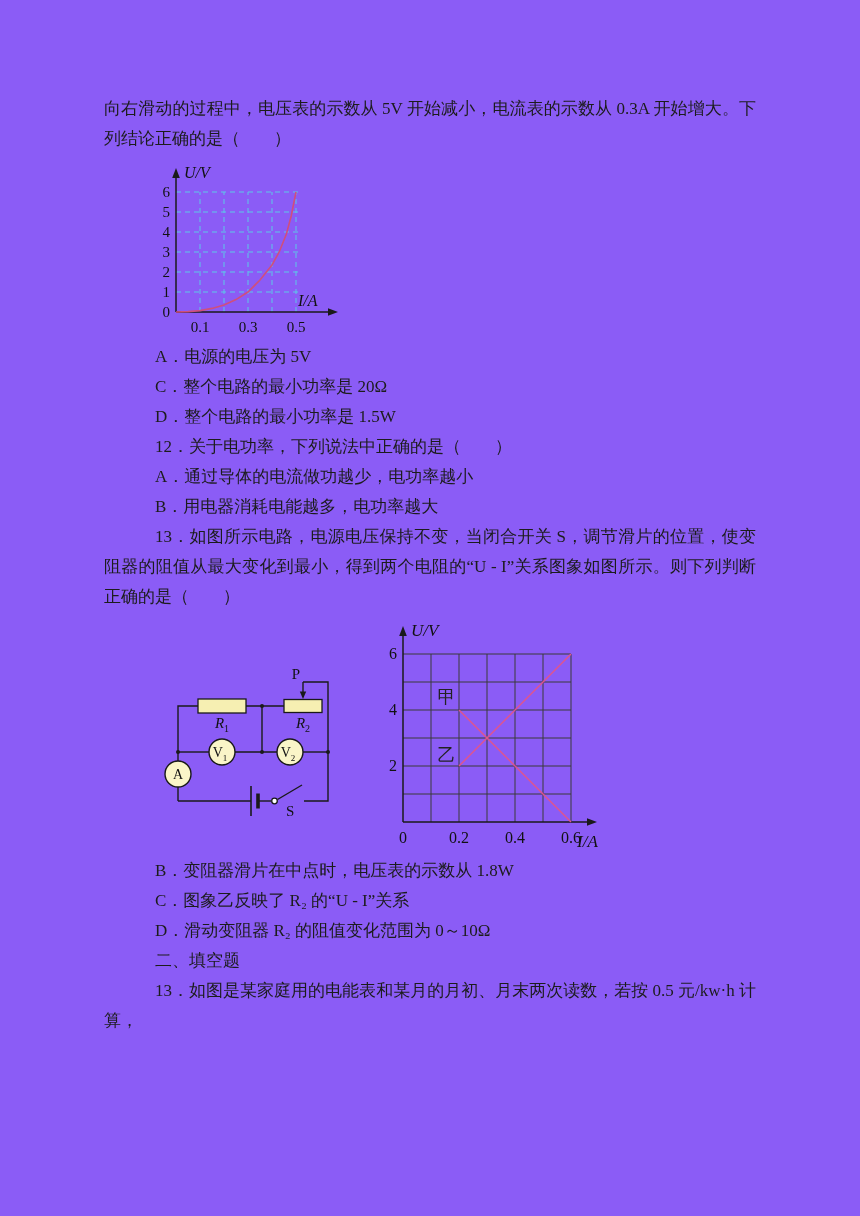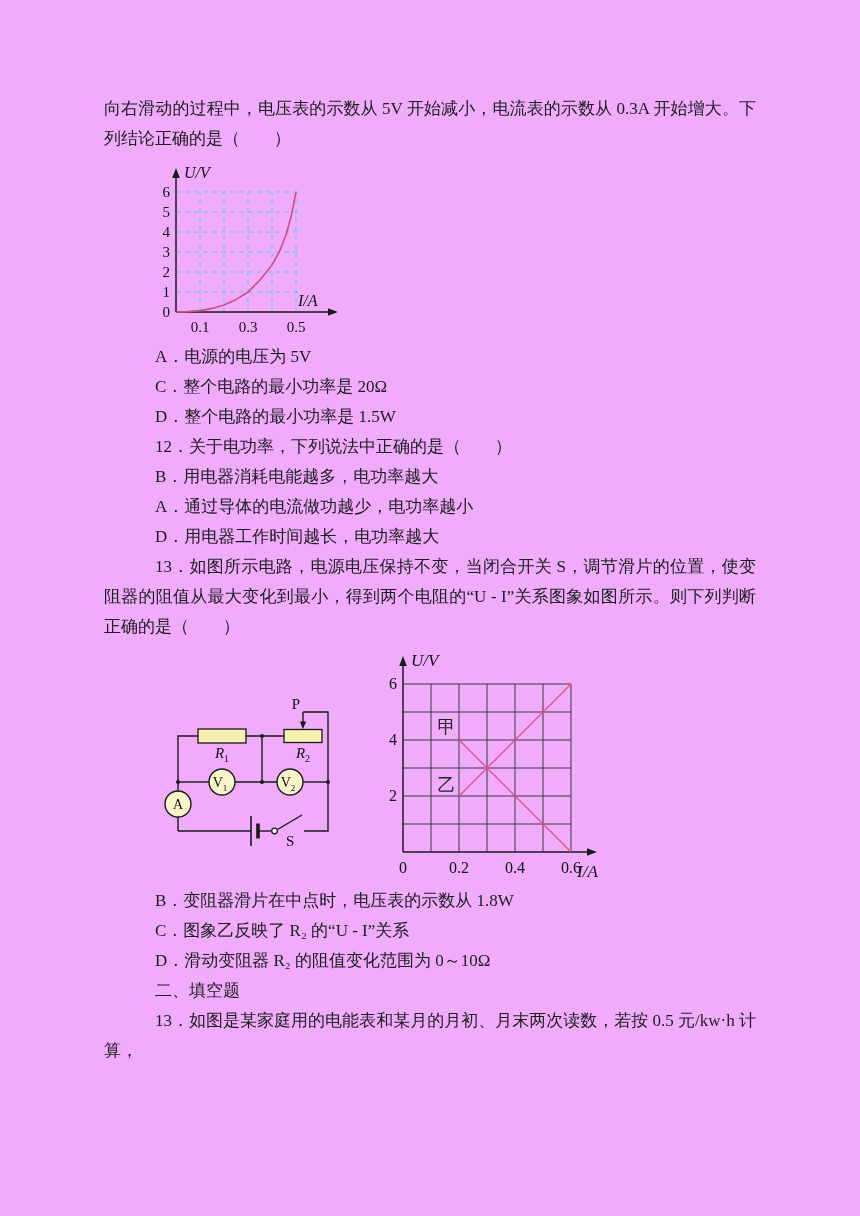--- a/index.html
+++ b/index.html
@@ -1,18 +1,18 @@
 <!DOCTYPE html>
 <html><head>
 <meta charset="utf-8">
 <style>
   html,body{margin:0;padding:0;background:#ffffff;}
   .page{
     width:860px;height:1216px;box-sizing:border-box;
-    padding:94px 104px 0 104px;background:#f0abfc;
+    padding:94px 104px 0 104px;background:#8b5cf6;
     font-family:"Liberation Serif","DejaVu Serif",serif;color:#1c1c1c;
   }
   p.doc{margin:0;font-size:17px;line-height:30px;text-align:justify;}
   p.indent{text-indent:3em;}
   .fig1{margin:6px 0 2px 36px;}
   .figrow{display:flex;align-items:flex-start;margin:2px 0 2px 50px;}
   .circuit-wrap{margin-top:50px;margin-right:14px;}
   
   .ctick{font-family:"Liberation Serif","DejaVu Serif",serif;fill:#111;}
   .caxis{font-family:"Liberation Serif","DejaVu Serif",serif;font-style:italic;fill:#111;}
@@ -63,23 +63,22 @@
         <text x="158" y="146" font-size="16" class="caxis">I/A</text>
         <polyline points="36.0,152.0 48.0,151.6 60.0,150.6 72.0,148.4 84.0,145.0 96.0,139.6 108.0,132.0 120.0,120.0 132.0,105.0 139.2,92.0 146.4,74.0 151.2,56.0 156.0,32.0" fill="none" stroke="#cf4f7d" stroke-width="1.6"></polyline>
       </svg>
   </div>
 
   <p class="doc indent">A．电源的电压为 5V</p>
   <p class="doc indent">C．整个电路的最小功率是 20Ω</p>
   <p class="doc indent">D．整个电路的最小功率是 1.5W</p>
 
   <p class="doc indent">12．关于电功率，下列说法中正确的是（　　）</p>
+  <p class="doc indent">A．通过导体的电流做功越少，电功率越小</p>
   <p class="doc indent">B．用电器消耗电能越多，电功率越大</p>
-  <p class="doc indent">A．通过导体的电流做功越少，电功率越小</p>
-  <p class="doc indent">D．用电器工作时间越长，电功率越大</p>
 
   <p class="doc indent">13．如图所示电路，电源电压保持不变，当闭合开关 S，调节滑片的位置，使变阻器的阻值从最大变化到最小，得到两个电阻的“U - I”关系图象如图所示。则下列判断正确的是（　　）</p>
 
   <div class="figrow">
     <div class="circuit-wrap">
       <svg width="195" height="160" viewBox="0 0 195 160">
 
         <polyline class="wire" points="24,88 24,42 44,42"></polyline>
         <line class="wire" x1="92" y1="42" x2="130" y2="42"></line>
         <line class="wire" x1="108" y1="42" x2="108" y2="88"></line>

